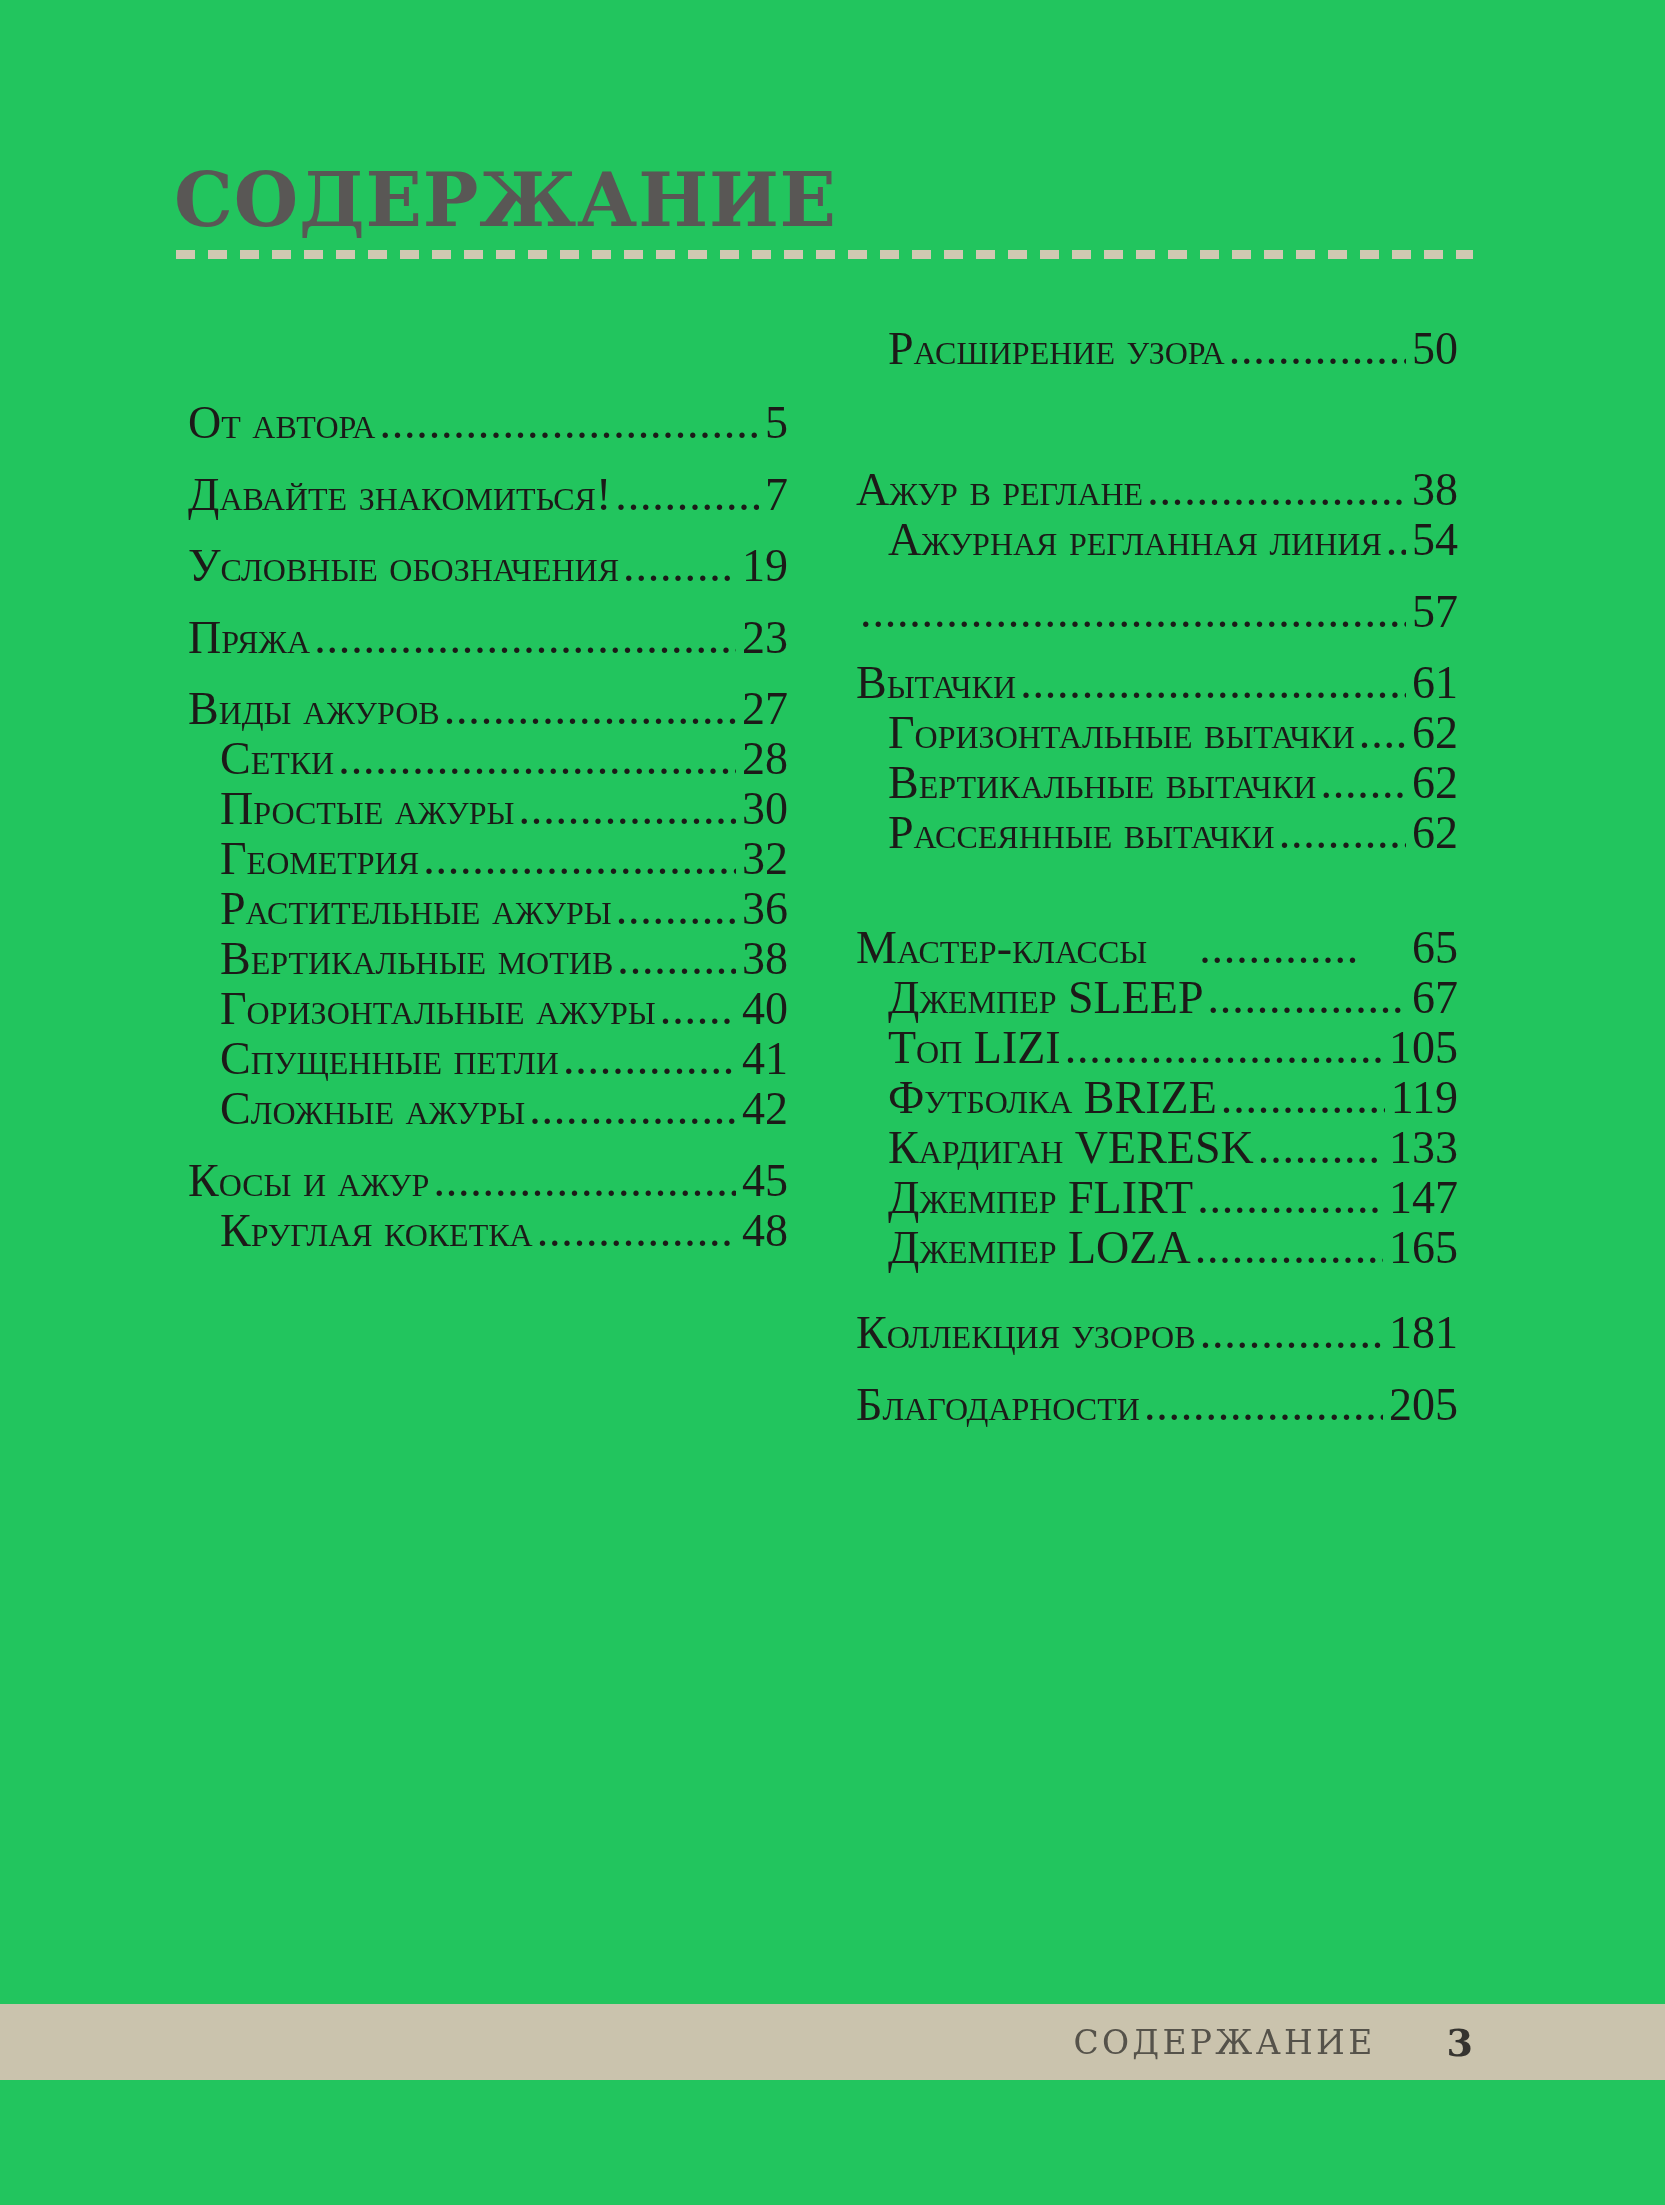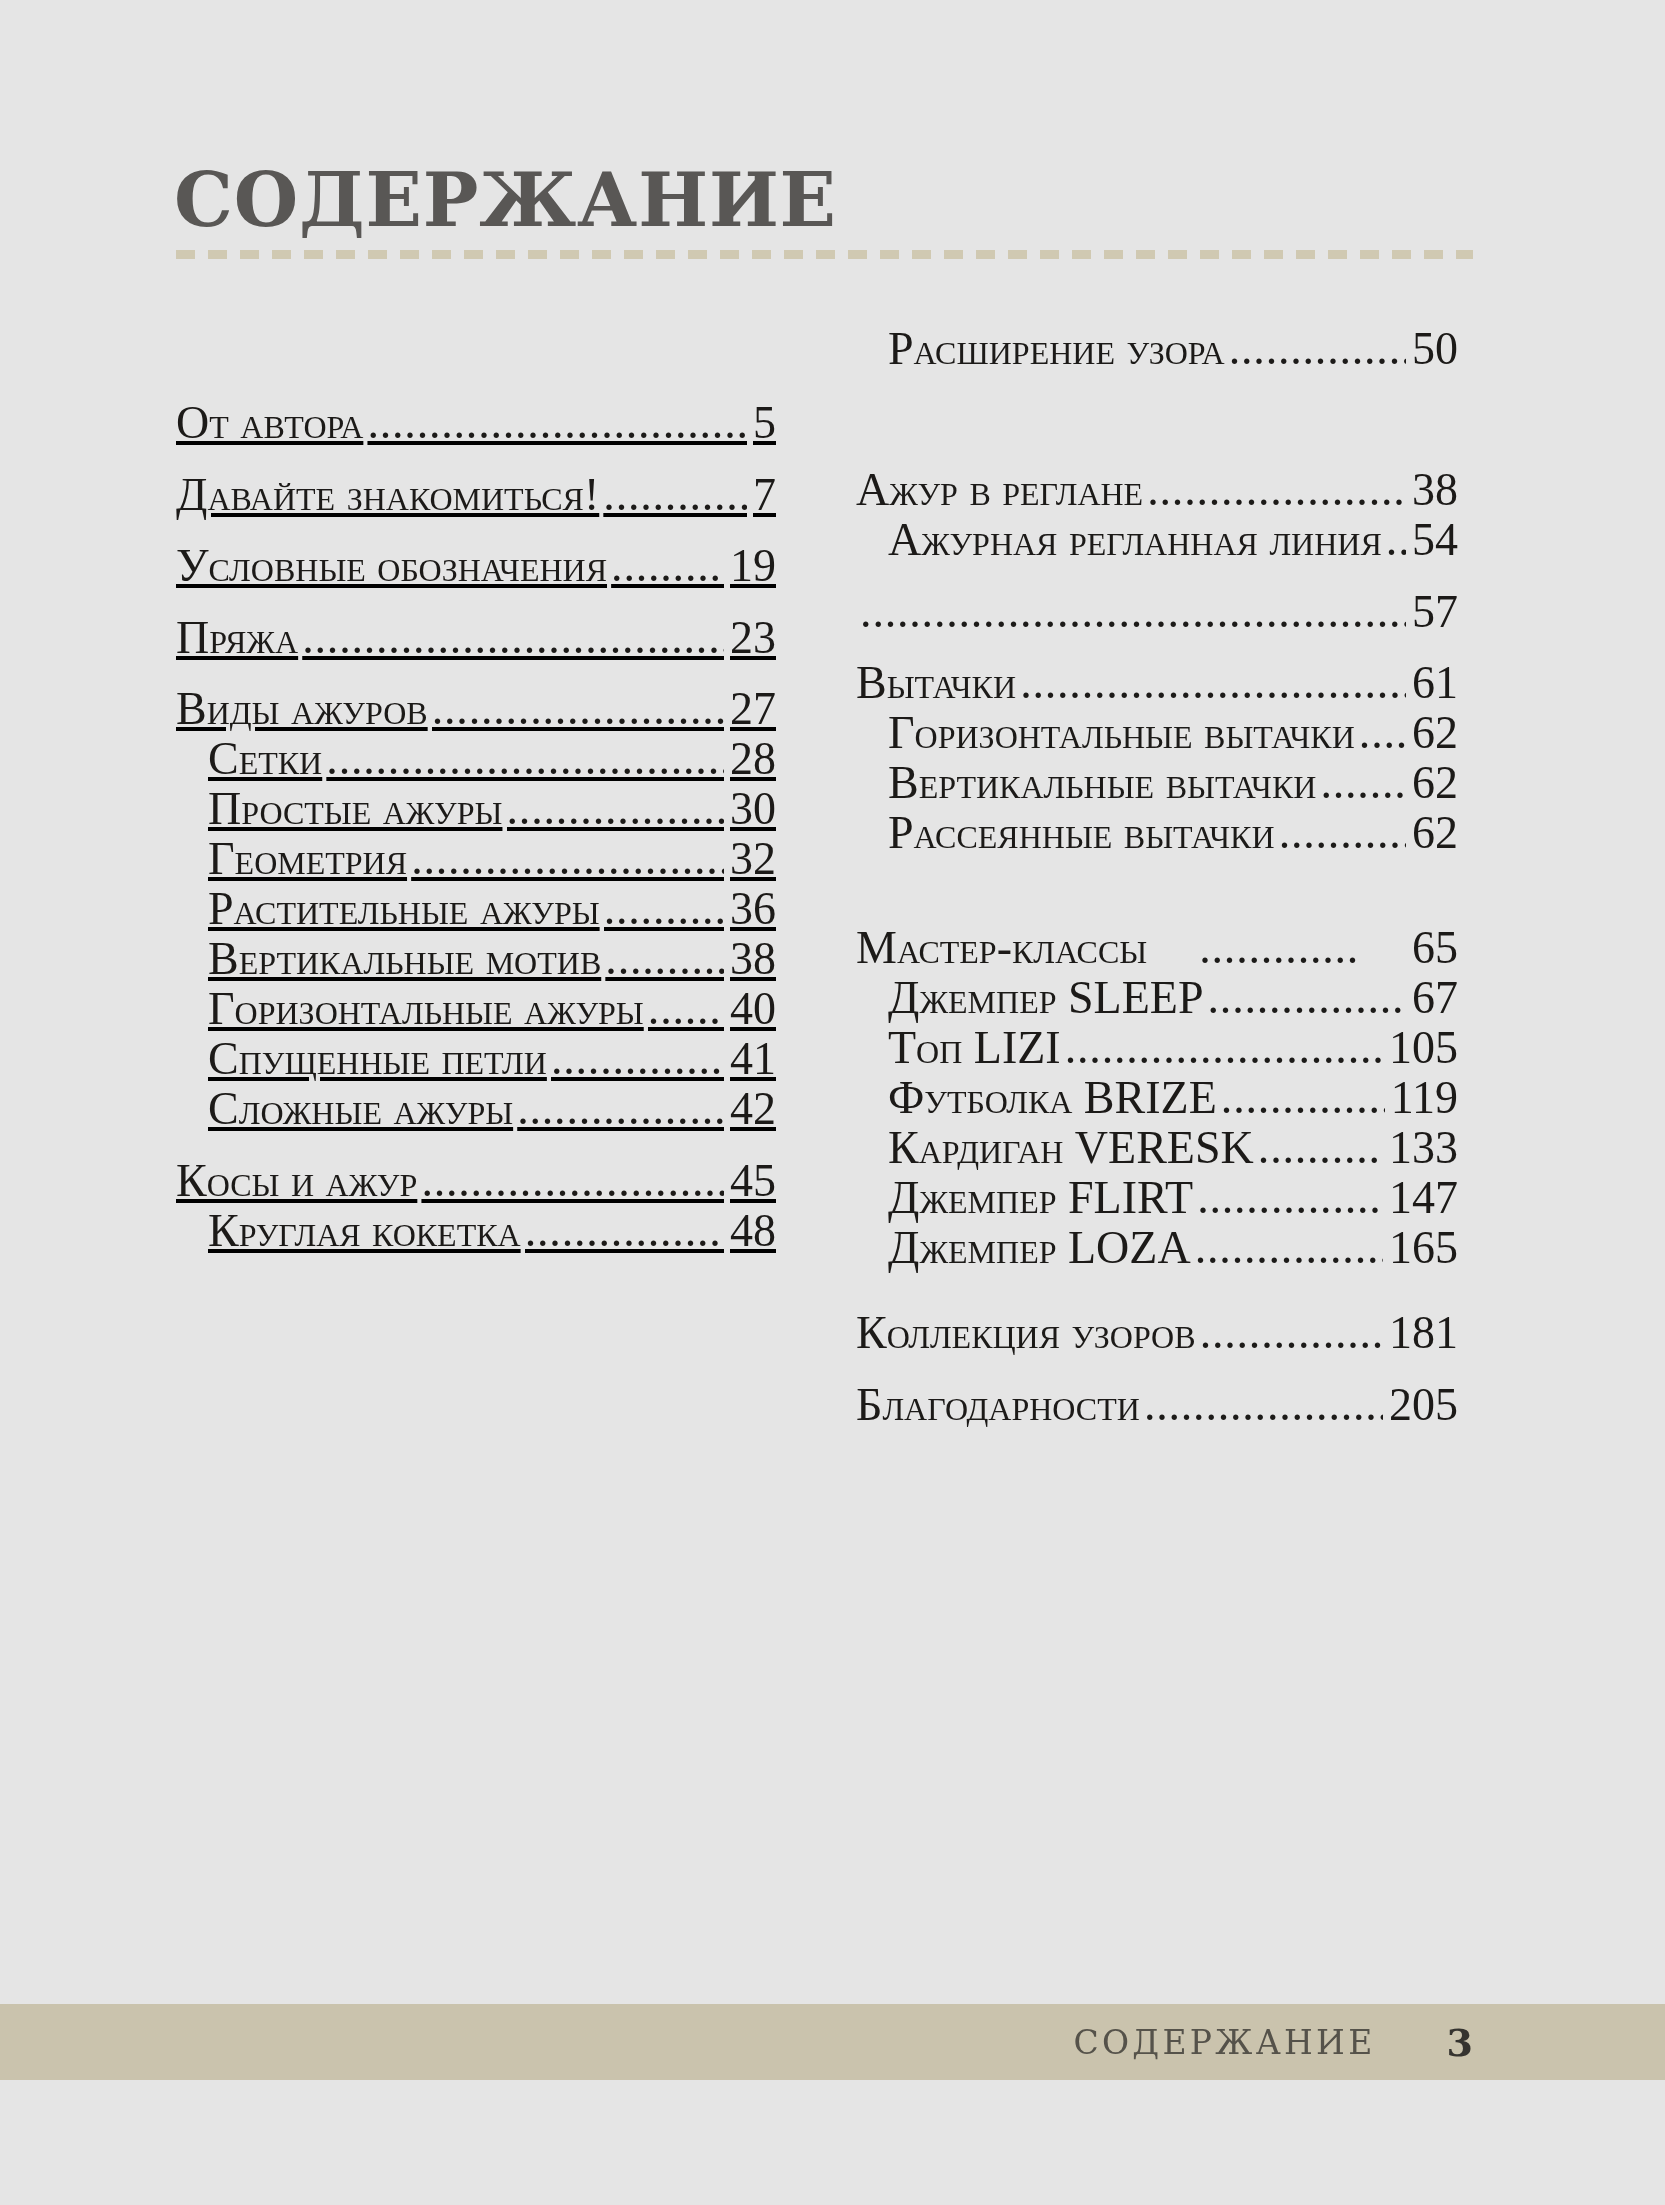--- a/index.html
+++ b/index.html
@@ -1,20 +1,20 @@
 <!DOCTYPE html>
 <html style="font-size:13.3px"><head>
 <meta charset="utf-8">
 <style>
   html,body { margin:0; padding:0; background:#ffffff; }
   .page {
     position: relative;
     width: 1666px;
     height: 2205px;
-    background: #e5e5e5;
+    background: #22c55e;
     overflow: hidden;
     font-family: "Liberation Serif", serif;
   }
   .title {
     position: absolute;
     left: 174px;
     top: 163px;
     font-family: "DejaVu Serif", serif;
     font-weight: bold;
     font-size: 74px;
@@ -27,21 +27,21 @@
     position: absolute;
     left: 176px;
     top: 250px;
     width: 1297px;
     height: 9px;
     background: repeating-linear-gradient(90deg, #d0c9b2 0px, #d0c9b2 19px, transparent 19px, transparent 32px);
   }
   .toc-col {
     position: absolute;
   }
-  .toc-col-left  { left: 176px;  top: 398px; width: 600px; text-decoration: underline; }
+  .toc-col-left  { left: 188px;  top: 398px; width: 600px; }
   .toc-col-right { left: 856px; top: 324px; width: 602px; }
   .toc-row {
     display: flex;
     align-items: baseline;
     height: 50px;
     line-height: 50px;
     font-size: 46px;
     color: #1c1a18;
     white-space: nowrap;
   }

